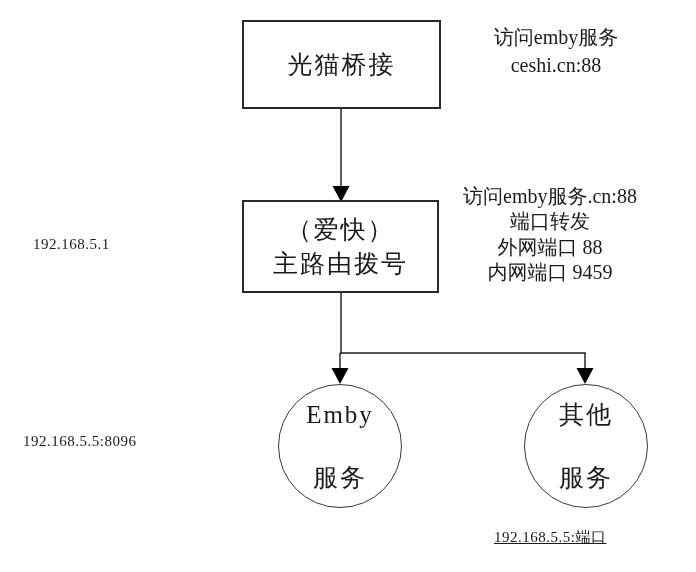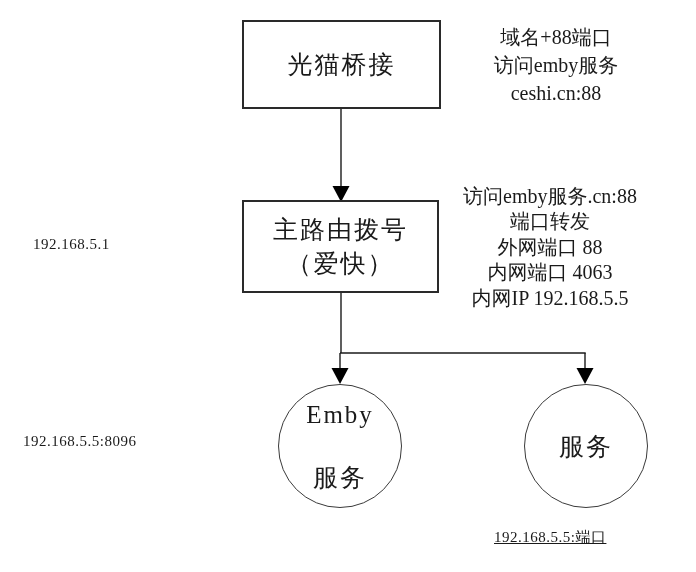--- a/index.html
+++ b/index.html
@@ -97,46 +97,45 @@
       <line x1="585" y1="353" x2="585" y2="369" stroke="#1a1a1a" stroke-width="1.4"></line>
       <polygon points="576.5,368 593.5,368 585,384" fill="#000000"></polygon>
     </g>
   </svg>
 
   <div class="node-box modem">
     <span>光猫桥接</span>
   </div>
 
   <div class="annotation wan-access">
-    <div>域名+88端口</div>
     <div>访问emby服务</div>
     <div>ceshi.cn:88</div>
   </div>
 
   <div class="node-box router">
+    <span>（爱快）</span>
     <span>主路由拨号</span>
-    <span>（爱快）</span>
   </div>
 
   <div class="ip-label router-ip">192.168.5.1</div>
 
   <div class="annotation port-forward">
     <div>访问emby服务.cn:88</div>
     <div>端口转发</div>
     <div>外网端口 88</div>
-    <div>内网端口 4063</div>
-    <div>内网IP 192.168.5.5</div>
+    <div>内网端口 9459</div>
   </div>
 
   <div class="node-circle emby">
     <span>Emby</span>
     <span>服务</span>
   </div>
 
   <div class="node-circle other">
+    <span>其他</span>
     <span>服务</span>
   </div>
 
   <div class="ip-label emby-address">192.168.5.5:8096</div>
 
   <div class="ip-label other-address">192.168.5.5:端口</div>
 
 </div>
 
 </body></html>

